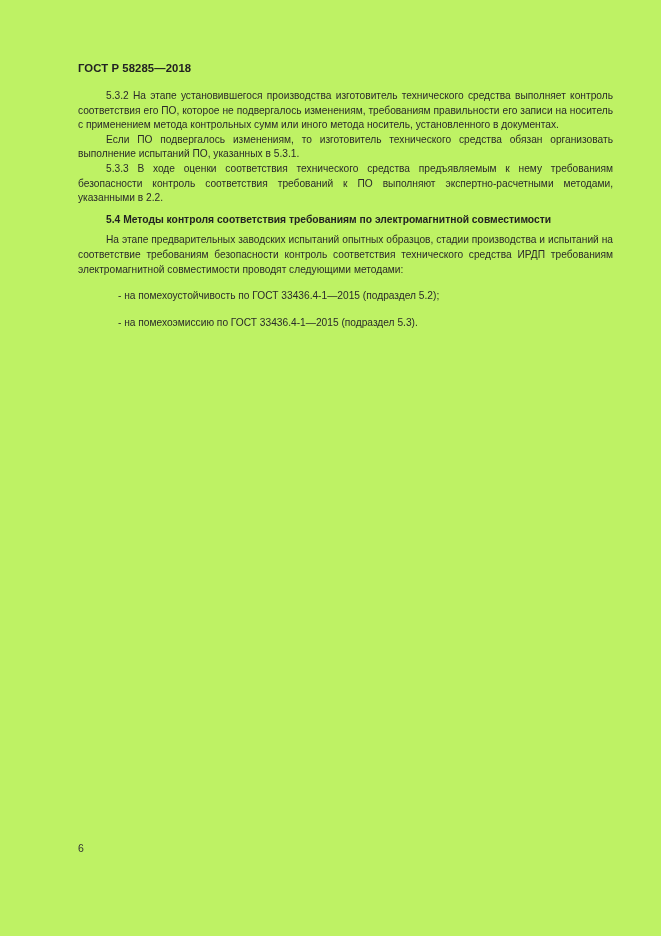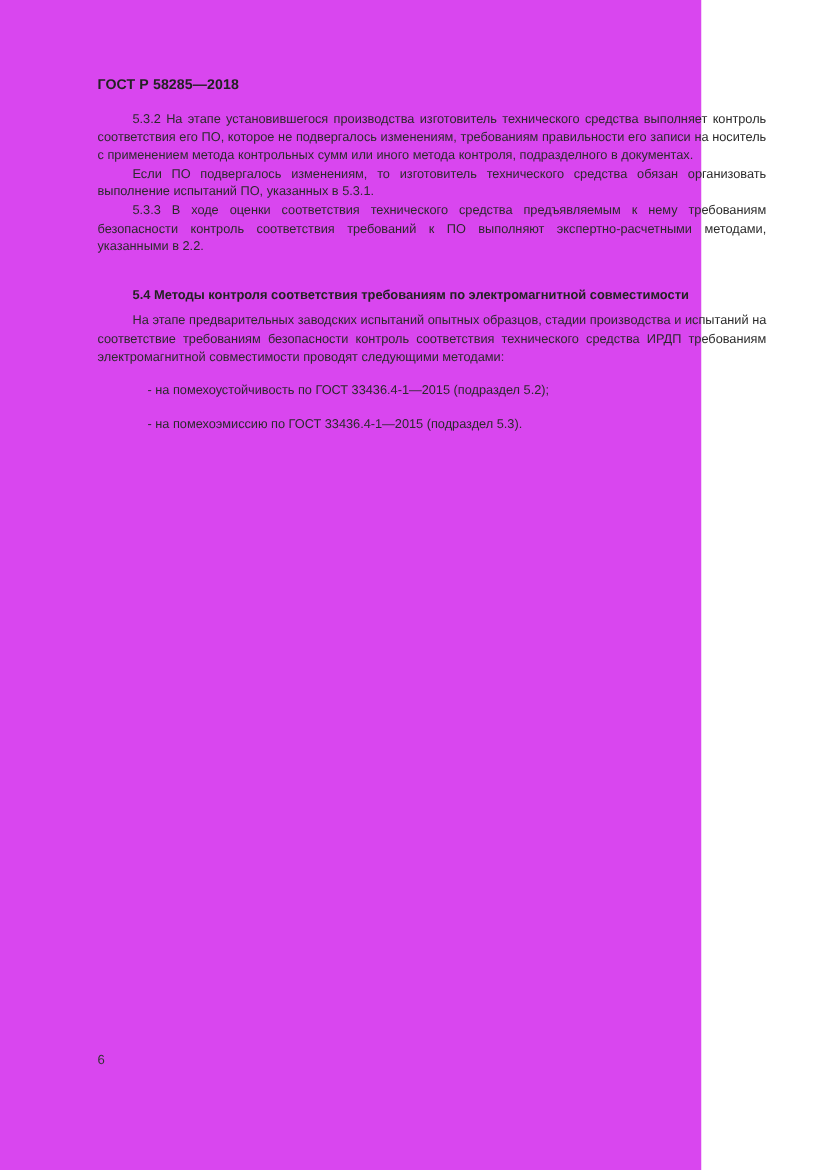--- a/index.html
+++ b/index.html
@@ -1,33 +1,33 @@
 <!DOCTYPE html>
 <html><head>
 <meta charset="utf-8">
 <style>
   html, body { margin: 0; padding: 0; background: #ffffff; }
   body { width: 661px; height: 936px; position: relative; overflow: hidden;
          font-family: "Liberation Sans", sans-serif; color: #2a2a2a; }
-  .page { position: absolute; left: 0; top: 0; width: 561px; height: 936px; background: #d946ef; }
+  .page { position: absolute; left: 0; top: 0; width: 661px; height: 936px; background: #bef264; }
   .header { position: absolute; left: 78px; top: 62px; font-size: 11.3px; font-weight: bold; color: #222; letter-spacing: 0.1px; }
   .body { position: absolute; left: 78px; top: 89px; width: 535px; font-size: 10.2px; line-height: 14.6px; }
   .p { margin: 0; text-align: justify; text-indent: 28px; }
-  .h2 { margin: 24px 0 6px 0; text-indent: 28px; font-weight: bold; font-size: 10.3px; color: #222; }
+  .h2 { margin: 7px 0 6px 0; text-indent: 28px; font-weight: bold; font-size: 10.3px; color: #222; }
   .li { margin: 12px; padding-left: 28px; text-align: left; }
   .pagenum { position: absolute; left: 78px; top: 842px; font-size: 10.5px; color: #333; }
 </style>
 </head>
 <body>
 
 <div class="page">
   <div class="header">ГОСТ Р 58285—2018</div>
 
   <div class="body">
-    <p class="p">5.3.2 На этапе установившегося производства изготовитель технического средства выполняет контроль соответствия его ПО, которое не подвергалось изменениям, требованиям правильности его записи на носитель с применением метода контрольных сумм или иного метода контроля, подраздел­ного в документах.</p>
+    <p class="p">5.3.2 На этапе установившегося производства изготовитель технического средства выполняет контроль соответствия его ПО, которое не подвергалось изменениям, требованиям правильности его записи на носитель с применением метода контрольных сумм или иного метода носитель, установлен­ного в документах.</p>
     <p class="p">Если ПО подвергалось изменениям, то изготовитель технического средства обязан организовать выполнение испытаний ПО, указанных в 5.3.1.</p>
     <p class="p">5.3.3 В ходе оценки соответствия технического средства предъявляемым к нему требованиям безопасности контроль соответствия требований к ПО выполняют экспертно-расчетными методами, указанными в 2.2.</p>
     <p class="h2">5.4 Методы контроля соответствия требованиям по электромагнитной совместимости</p>
     <p class="p">На этапе предварительных заводских испытаний опытных образцов, стадии производства и испы­таний на соответствие требованиям безопасности контроль соответствия технического средства ИРДП требованиям электромагнитной совместимости проводят следующими методами:</p>
     <p class="li">- на помехоустойчивость по ГОСТ 33436.4-1—2015 (подраздел 5.2);</p>
     <p class="li">- на помехоэмиссию по ГОСТ 33436.4-1—2015 (подраздел 5.3).</p>
   </div>
 
   <div class="pagenum">6</div>
 </div>

